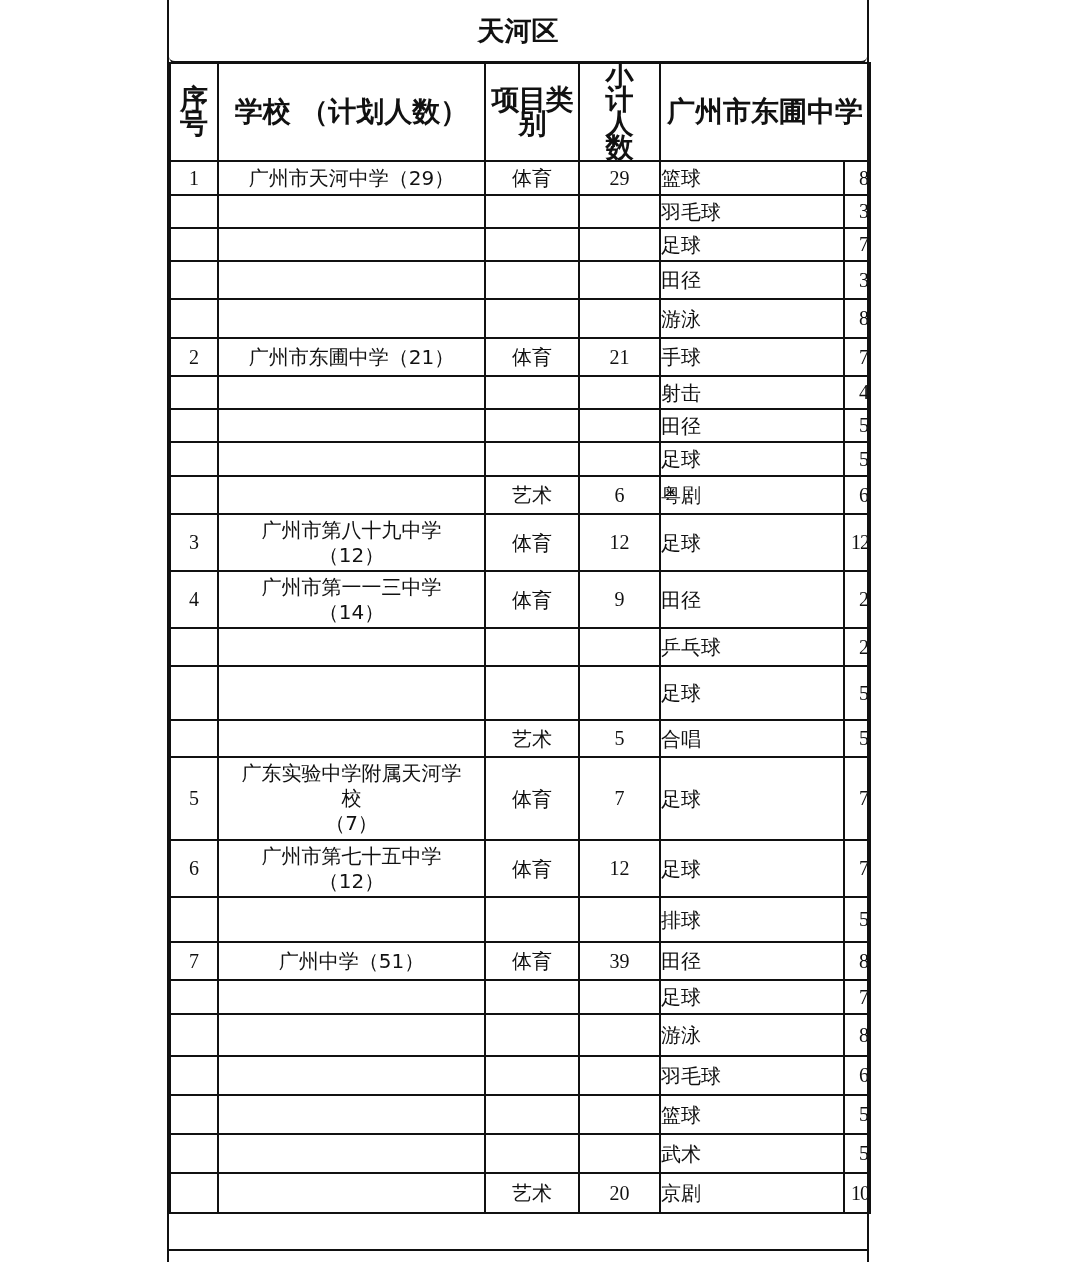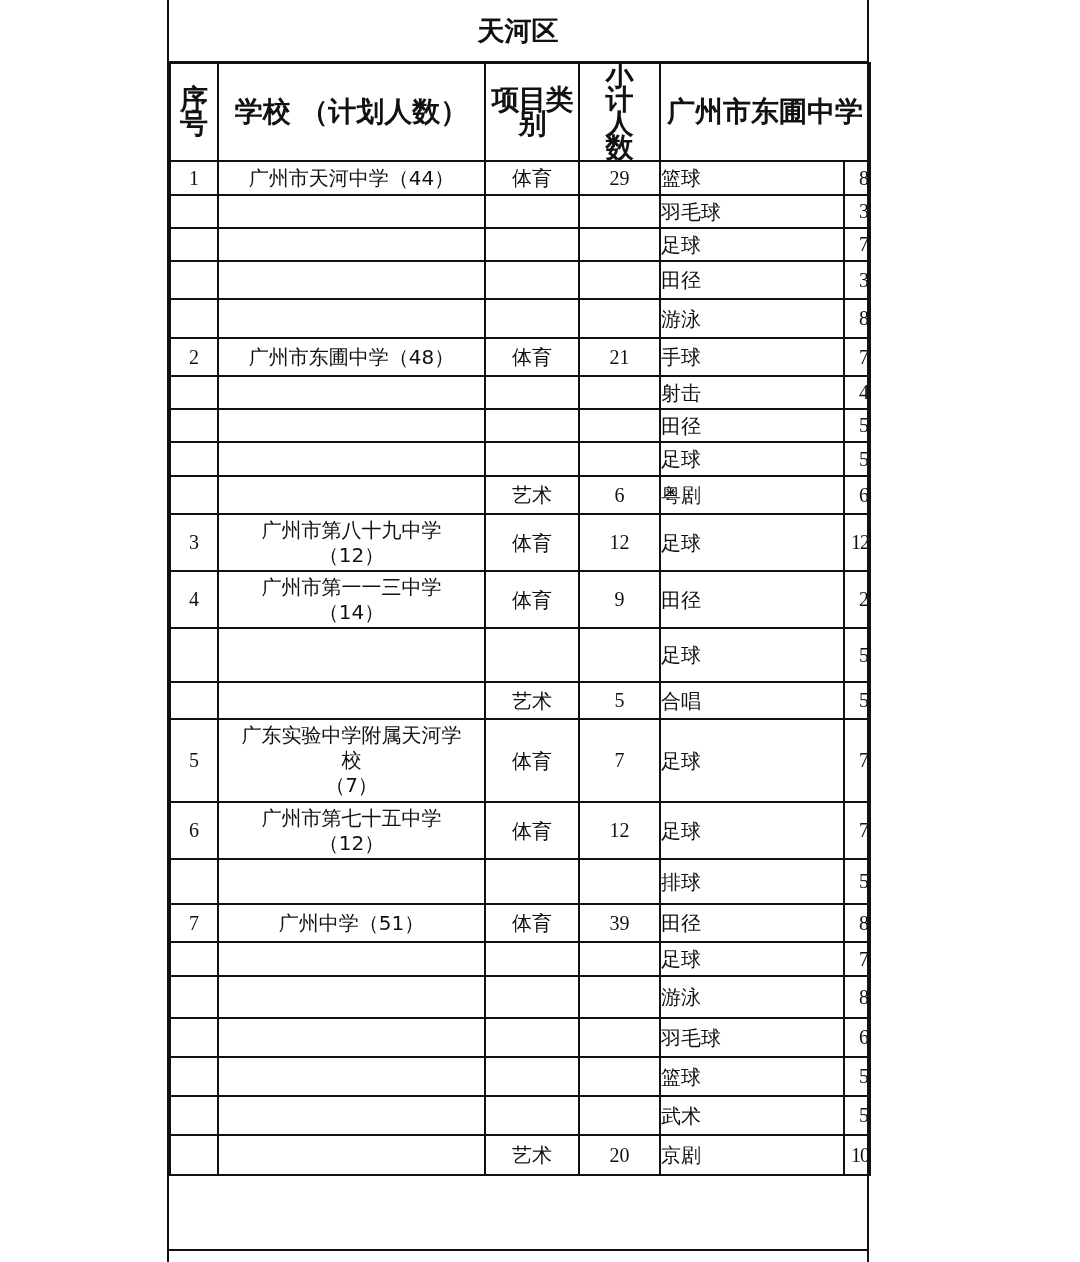--- a/index.html
+++ b/index.html
@@ -5,21 +5,21 @@
   html, body { margin: 0; padding: 0; background: #ffffff; }
   body { width: 1080px; height: 1262px; position: relative; overflow: hidden; }
   .sheet {
     position: absolute; left: 167px; top: 0; width: 702px; height: 1262px;
     border-left: 2px solid #111; border-right: 2px solid #111; box-sizing: border-box;
   }
   .title {
     position: absolute; left: 0; top: 0; width: 100%; height: 63px;
     display: flex; align-items: center; justify-content: center;
     font-family: "DejaVu Sans", sans-serif; font-weight: bold; font-size: 27px; color: #111;
-    border-bottom: 2px solid #111; box-sizing: border-box;
+    border-bottom: 2px solid #111; box-sizing: border-box; border-radius: 6px;
   }
   table.grid {
     position: absolute; left: 0; top: 62px; width: 700px;
     border-collapse: collapse; table-layout: fixed;
     font-family: "Liberation Serif", serif; color: #111;
   }
   table.grid td, table.grid th {
     border: 2px solid #111; padding: 0; overflow: hidden;
   }
   table.grid th {
@@ -56,21 +56,21 @@
         <th>序号</th>
         <th>学校 （计划人数）</th>
         <th style="letter-spacing:-1px">项目类别</th>
         <th style="padding:0 20px">小计人数</th>
         <th colspan="2">广州市东圃中学</th>
       </tr>
     </thead>
     <tbody id="tbody">
         <tr style="height: 34px;">
     <td class="c">1</td>
-    <td class="school zh">广州市天河中学（44）</td>
+    <td class="school zh">广州市天河中学（29）</td>
     <td class="c zh">体育</td>
     <td class="c">29</td>
     <td class="item zh">篮球</td>
     <td class="cnt">8</td>
   </tr>
         <tr style="height: 33px;">
     <td class="c"></td>
     <td class="school zh"></td>
     <td class="c zh"></td>
     <td class="c"></td>
@@ -96,21 +96,21 @@
         <tr style="height: 39px;">
     <td class="c"></td>
     <td class="school zh"></td>
     <td class="c zh"></td>
     <td class="c"></td>
     <td class="item zh">游泳</td>
     <td class="cnt">8</td>
   </tr>
         <tr style="height: 38px;">
     <td class="c">2</td>
-    <td class="school zh">广州市东圃中学（48）</td>
+    <td class="school zh">广州市东圃中学（21）</td>
     <td class="c zh">体育</td>
     <td class="c">21</td>
     <td class="item zh">手球</td>
     <td class="cnt">7</td>
   </tr>
         <tr style="height: 33px;">
     <td class="c"></td>
     <td class="school zh"></td>
     <td class="c zh"></td>
     <td class="c"></td>
@@ -148,20 +148,28 @@
     <td class="c">12</td>
     <td class="item zh">足球</td>
     <td class="cnt" style="letter-spacing: -1px;">12</td>
   </tr>
         <tr style="height: 57px;">
     <td class="c">4</td>
     <td class="school zh">广州市第一一三中学<br>（14）</td>
     <td class="c zh">体育</td>
     <td class="c">9</td>
     <td class="item zh">田径</td>
+    <td class="cnt">2</td>
+  </tr>
+        <tr style="height: 38px;">
+    <td class="c"></td>
+    <td class="school zh"></td>
+    <td class="c zh"></td>
+    <td class="c"></td>
+    <td class="item zh">乒乓球</td>
     <td class="cnt">2</td>
   </tr>
         <tr style="height: 54px;">
     <td class="c"></td>
     <td class="school zh"></td>
     <td class="c zh"></td>
     <td class="c"></td>
     <td class="item zh">足球</td>
     <td class="cnt">5</td>
   </tr>

